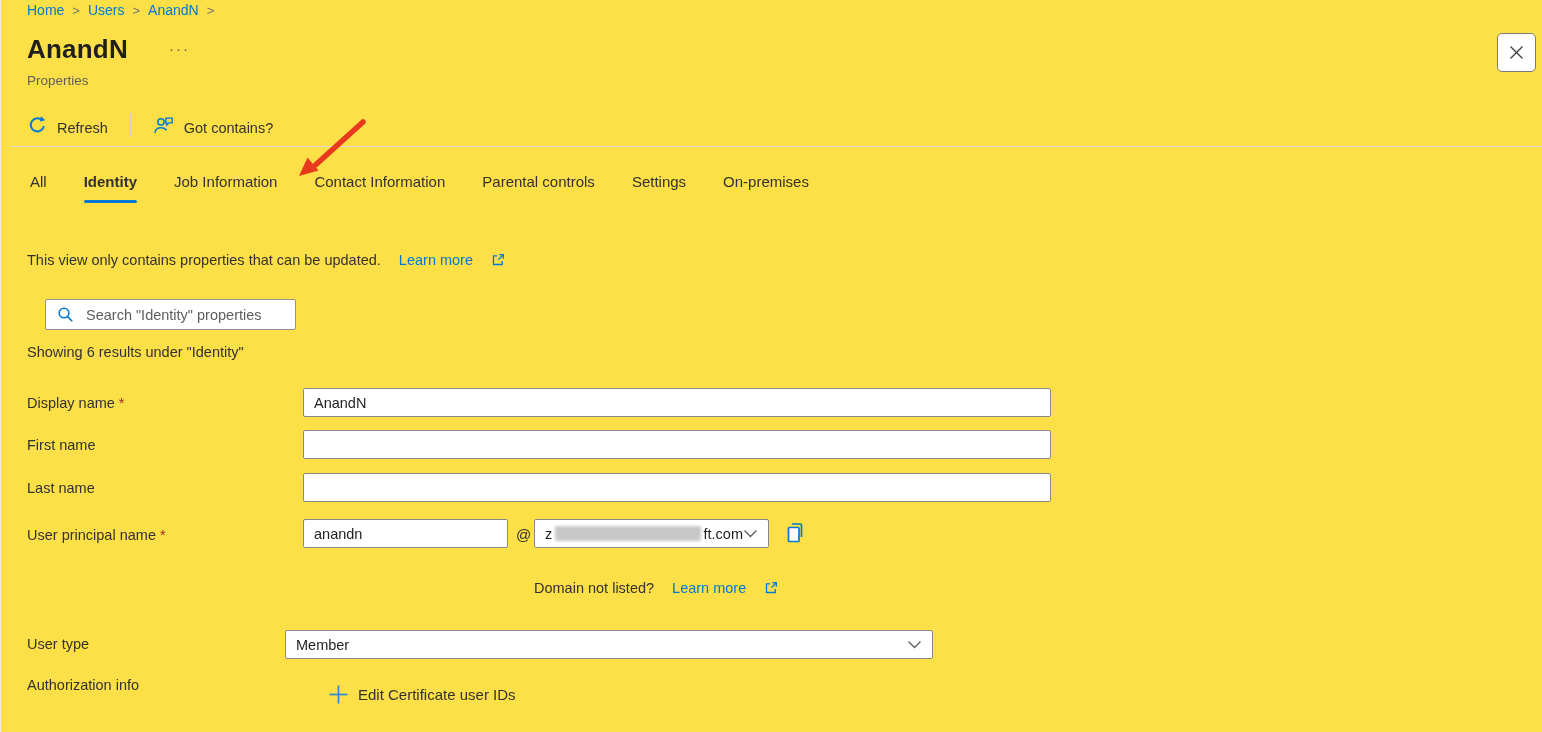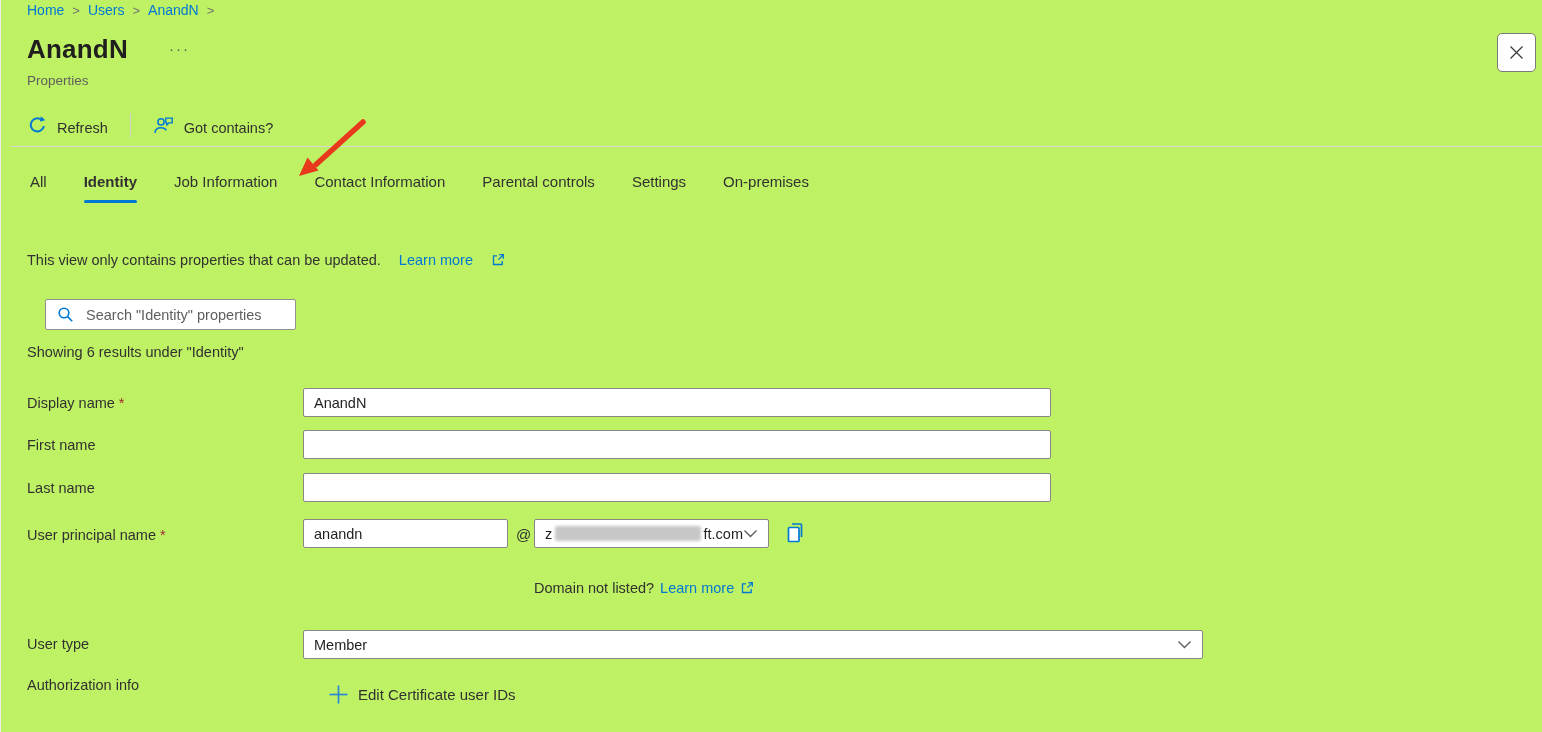--- a/index.html
+++ b/index.html
@@ -1,19 +1,19 @@
 <!DOCTYPE html>
 <html><head>
 <meta charset="utf-8">
 <style>
   * { margin:0; padding:0; box-sizing:border-box; }
   html,body { background:#ffffff; }
   body { font-family:"Liberation Sans", sans-serif; color:#323130; }
   .page {
-    position:relative; width:1542px; height:732px; background:#bef264;
+    position:relative; width:1542px; height:732px; background:#fde047;
     border-left:1px solid #ececec; overflow:hidden;
   }
   
   .breadcrumb { position:absolute; left:26px; top:2px; font-size:14px; display:flex; align-items:center; gap:8px; }
   .breadcrumb a { color:#0078d4; text-decoration:none; cursor:pointer; }
   .crumb-sep { color:#737373; font-size:13px; }
   
   .title { position:absolute; left:26px; top:34px; font-size:26px; font-weight:bold; color:#201f1e; letter-spacing:.2px; }
   .more-dots { position:absolute; left:168px; top:40px; font-size:15px; color:#605e5c; letter-spacing:2px; cursor:pointer; }
   .subtitle { position:absolute; left:26px; top:73px; font-size:13.5px; color:#605e5c; }
@@ -58,21 +58,21 @@
     padding:0 10px; background:#fff; outline:none;
   }
   .selectbox {
     position:absolute; height:29px; border:1px solid #8a8886; border-radius:2px; background:#fff;
     display:flex; align-items:center; font-size:14.5px; color:#201f1e; padding:0 10px; cursor:pointer;
   }
   .selectbox .chev { margin-left:auto; }
   .at-sign { position:absolute; left:515px; top:526px; font-size:15px; color:#323130; }
   .blur-block { display:inline-block; width:146px; height:15px; background:#c7c7c7; border-radius:2px; filter:blur(1.6px); margin:0 3px; }
   .copy-btn { position:absolute; left:783px; top:521px; cursor:pointer; }
-  .domain-note { position:absolute; left:533px; top:580px; font-size:14.5px; display:flex; align-items:center; gap:6px; }
+  .domain-note { position:absolute; left:533px; top:580px; font-size:14.5px; display:flex; align-items:center; gap:18px; }
   .auth-action { position:absolute; left:327px; top:684px; display:flex; align-items:center; gap:9px; font-size:15px; color:#323130; cursor:pointer; }
   svg { display:block; }
 </style>
 </head>
 <body>
 
 <div class="page">
 
   <nav class="breadcrumb">
     <a>Home</a>
@@ -208,21 +208,21 @@
         <path d="M6 2.8 H2.5 V11.5 H11.2 V8" stroke="#0078d4" stroke-width="1.3"></path>
         <path d="M8.3 1.7 H12.3 V5.7" stroke="#0078d4" stroke-width="1.3"></path>
         <path d="M12.3 1.7 L7.4 6.6" stroke="#0078d4" stroke-width="1.3"></path>
       </svg>
     </span>
   </div>
 
   <div class="flabel" style="top:636px">
     <span>User type</span>
   </div>
-  <div class="selectbox" style="left:302px; top:630px; width:900px">
+  <div class="selectbox" style="left:284px; top:630px; width:648px">
     <span>Member</span>
     <span class="chev">
       <svg width="15" height="9" viewBox="0 0 15 9" fill="none">
         <polyline points="1.5,1.5 7.5,7.5 13.5,1.5" stroke="#605e5c" stroke-width="1.4"></polyline>
       </svg>
     </span>
   </div>
 
   <div class="flabel" style="top:677px">
     <span>Authorization info</span>

